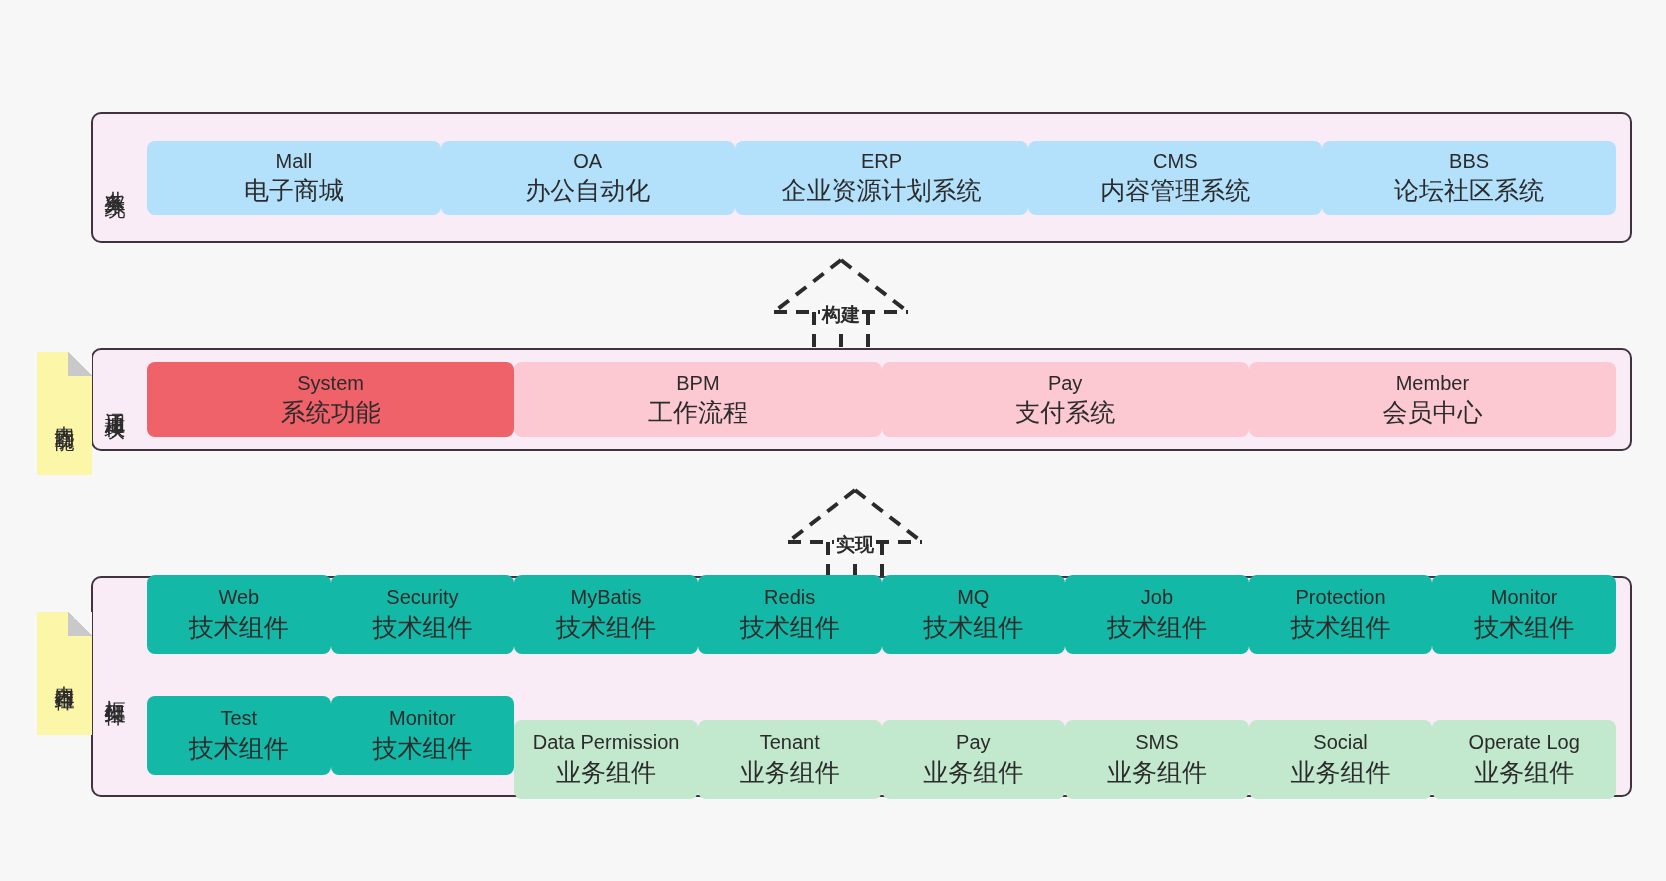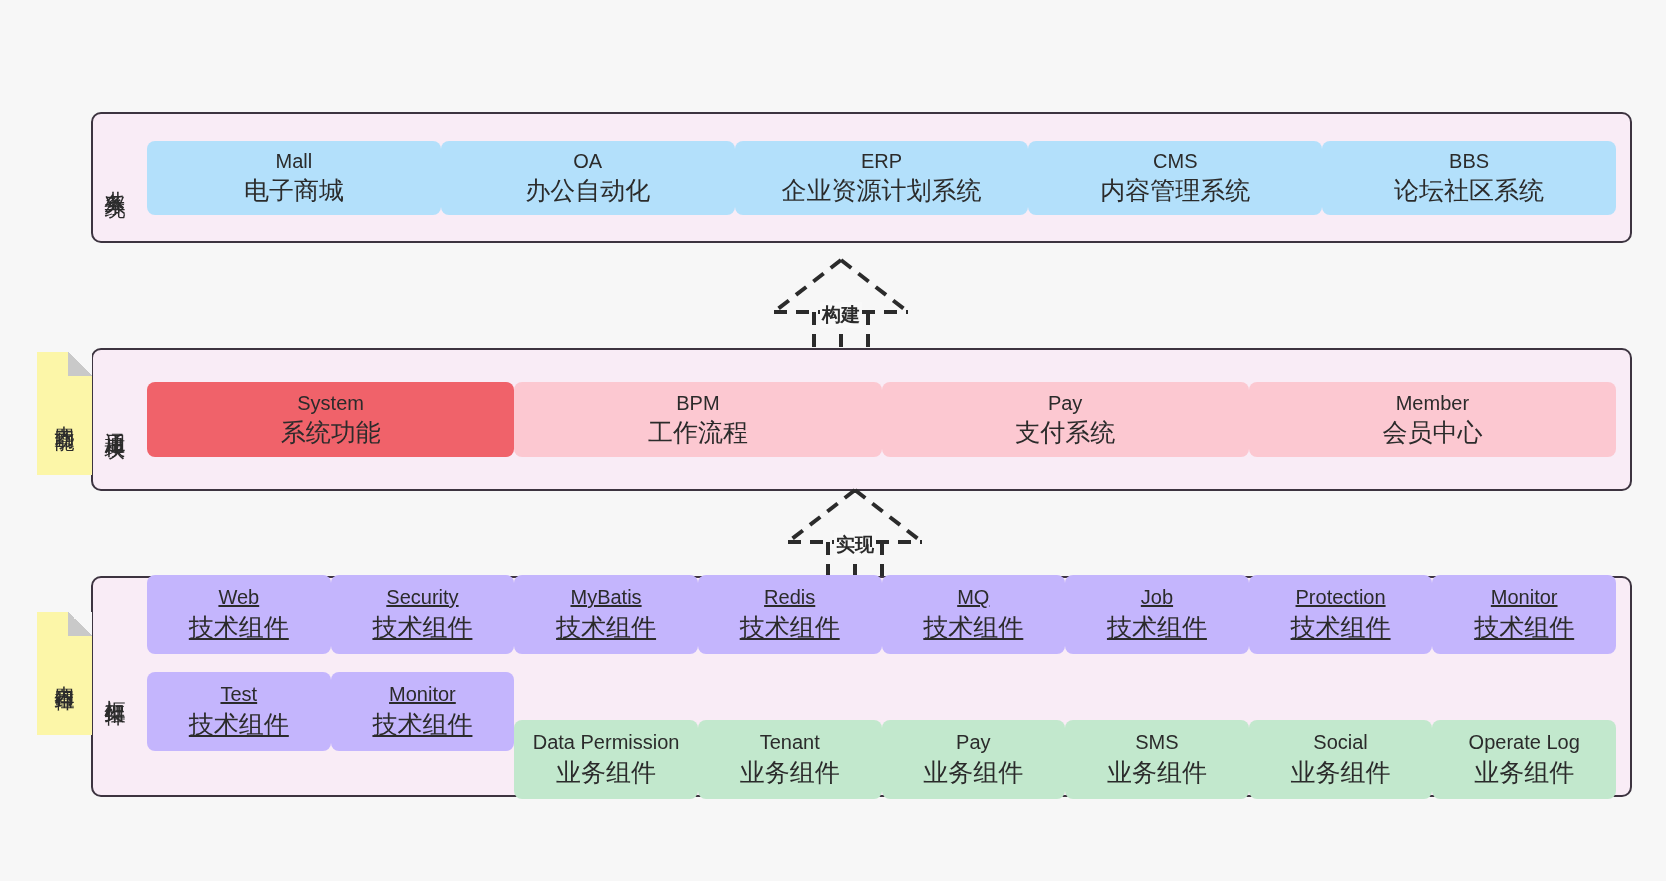--- a/index.html
+++ b/index.html
@@ -47,21 +47,21 @@
   .layer-body {
     flex: 1 1 auto;
     display: flex;
     flex-direction: column;
     justify-content: center;
     gap: 18px;
     padding: 0 14px 0 10px;
   }
   .row {
     display: flex;
-    align-items: flex-start;
+    align-items: center;
   }
 
   
   .node {
     flex: 1 1 0;
     box-sizing: border-box;
     border-radius: 8px;
     display: flex;
     flex-direction: column;
     align-items: center;
@@ -69,28 +69,28 @@
     text-align: center;
     line-height: 1.28;
     padding: 6px 4px;
   }
   .node .t1 { font-size: 20px; }
   .node .t2 { font-size: 25px; }
 
   .sky   { background: #b3e0fb; }
   .red   { background: #f0626a; }
   .pink  { background: #fcc8d1; }
-  .green { background: #c4b5fd; text-decoration: underline; }
+  .green { background: #14b8a6; }
   .mint  { background: #c2e8cd; margin-top: 48px; }
 
   
   #layer-business  { left: 91px;  top: 112px; width: 1541px; height: 131px; }
   #layer-business .node { height: 74px; }
 
-  #layer-common    { left: 91px;  top: 348px; width: 1541px; height: 143px; }
+  #layer-common    { left: 91px;  top: 348px; width: 1541px; height: 103px; }
   #layer-common .node { height: 75px; }
 
   #layer-framework { left: 91px;  top: 576px; width: 1541px; height: 221px; }
   #layer-framework .node { height: 79px; }
 
   
   .sticky {
     position: absolute;
     width: 55px;
     background: #fcf6a8;

